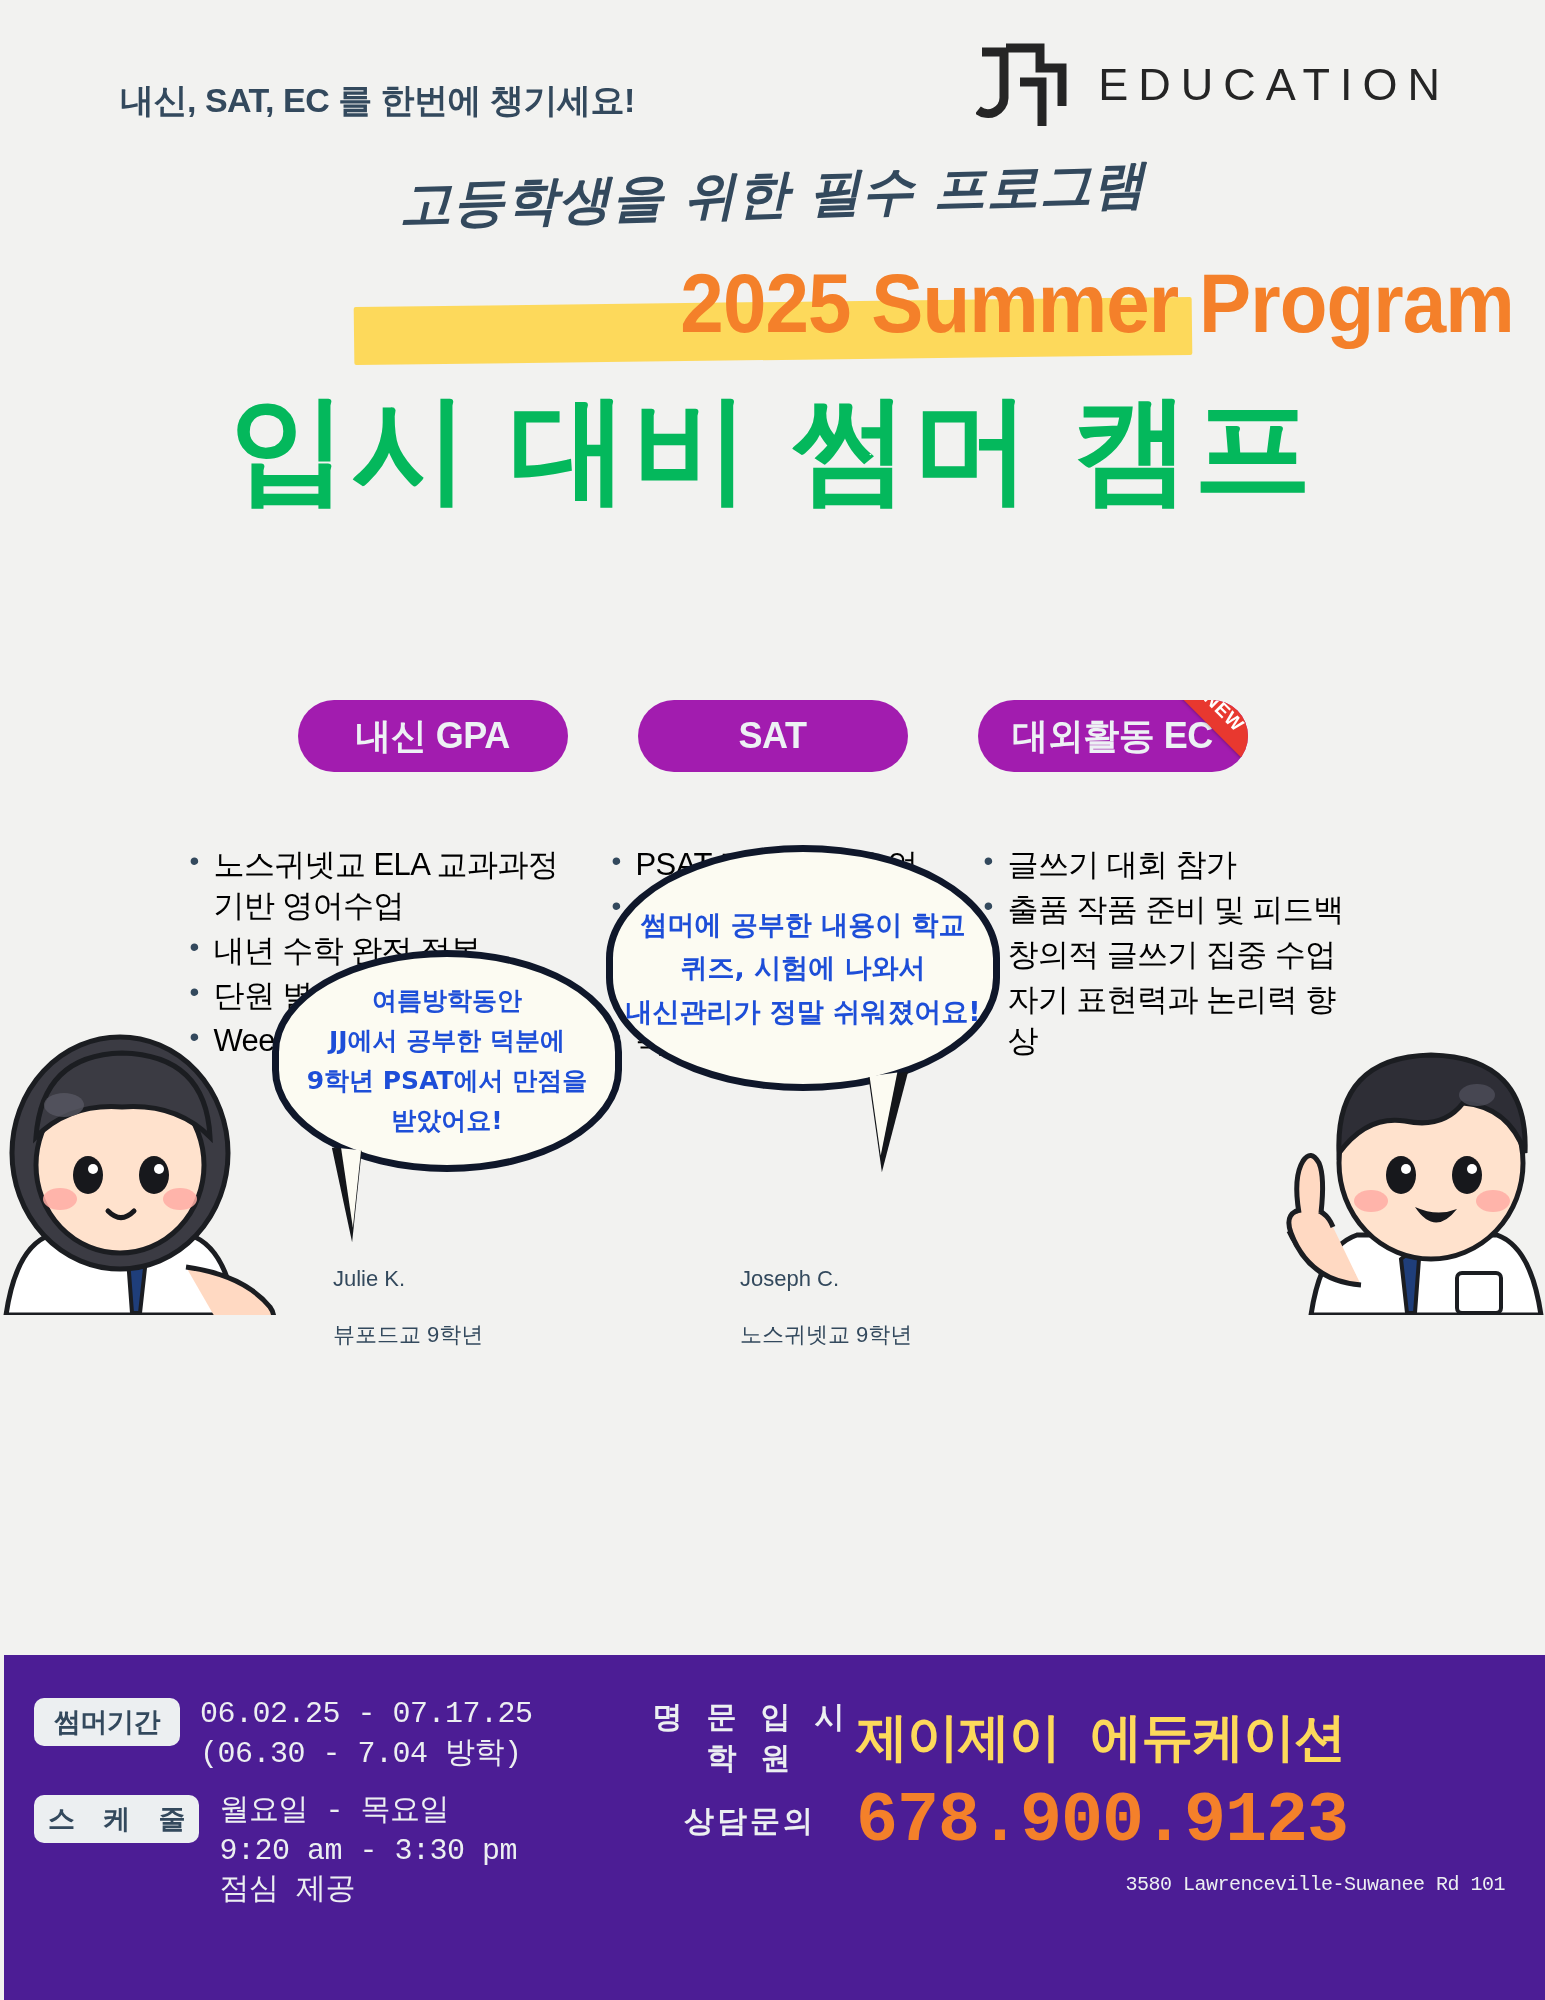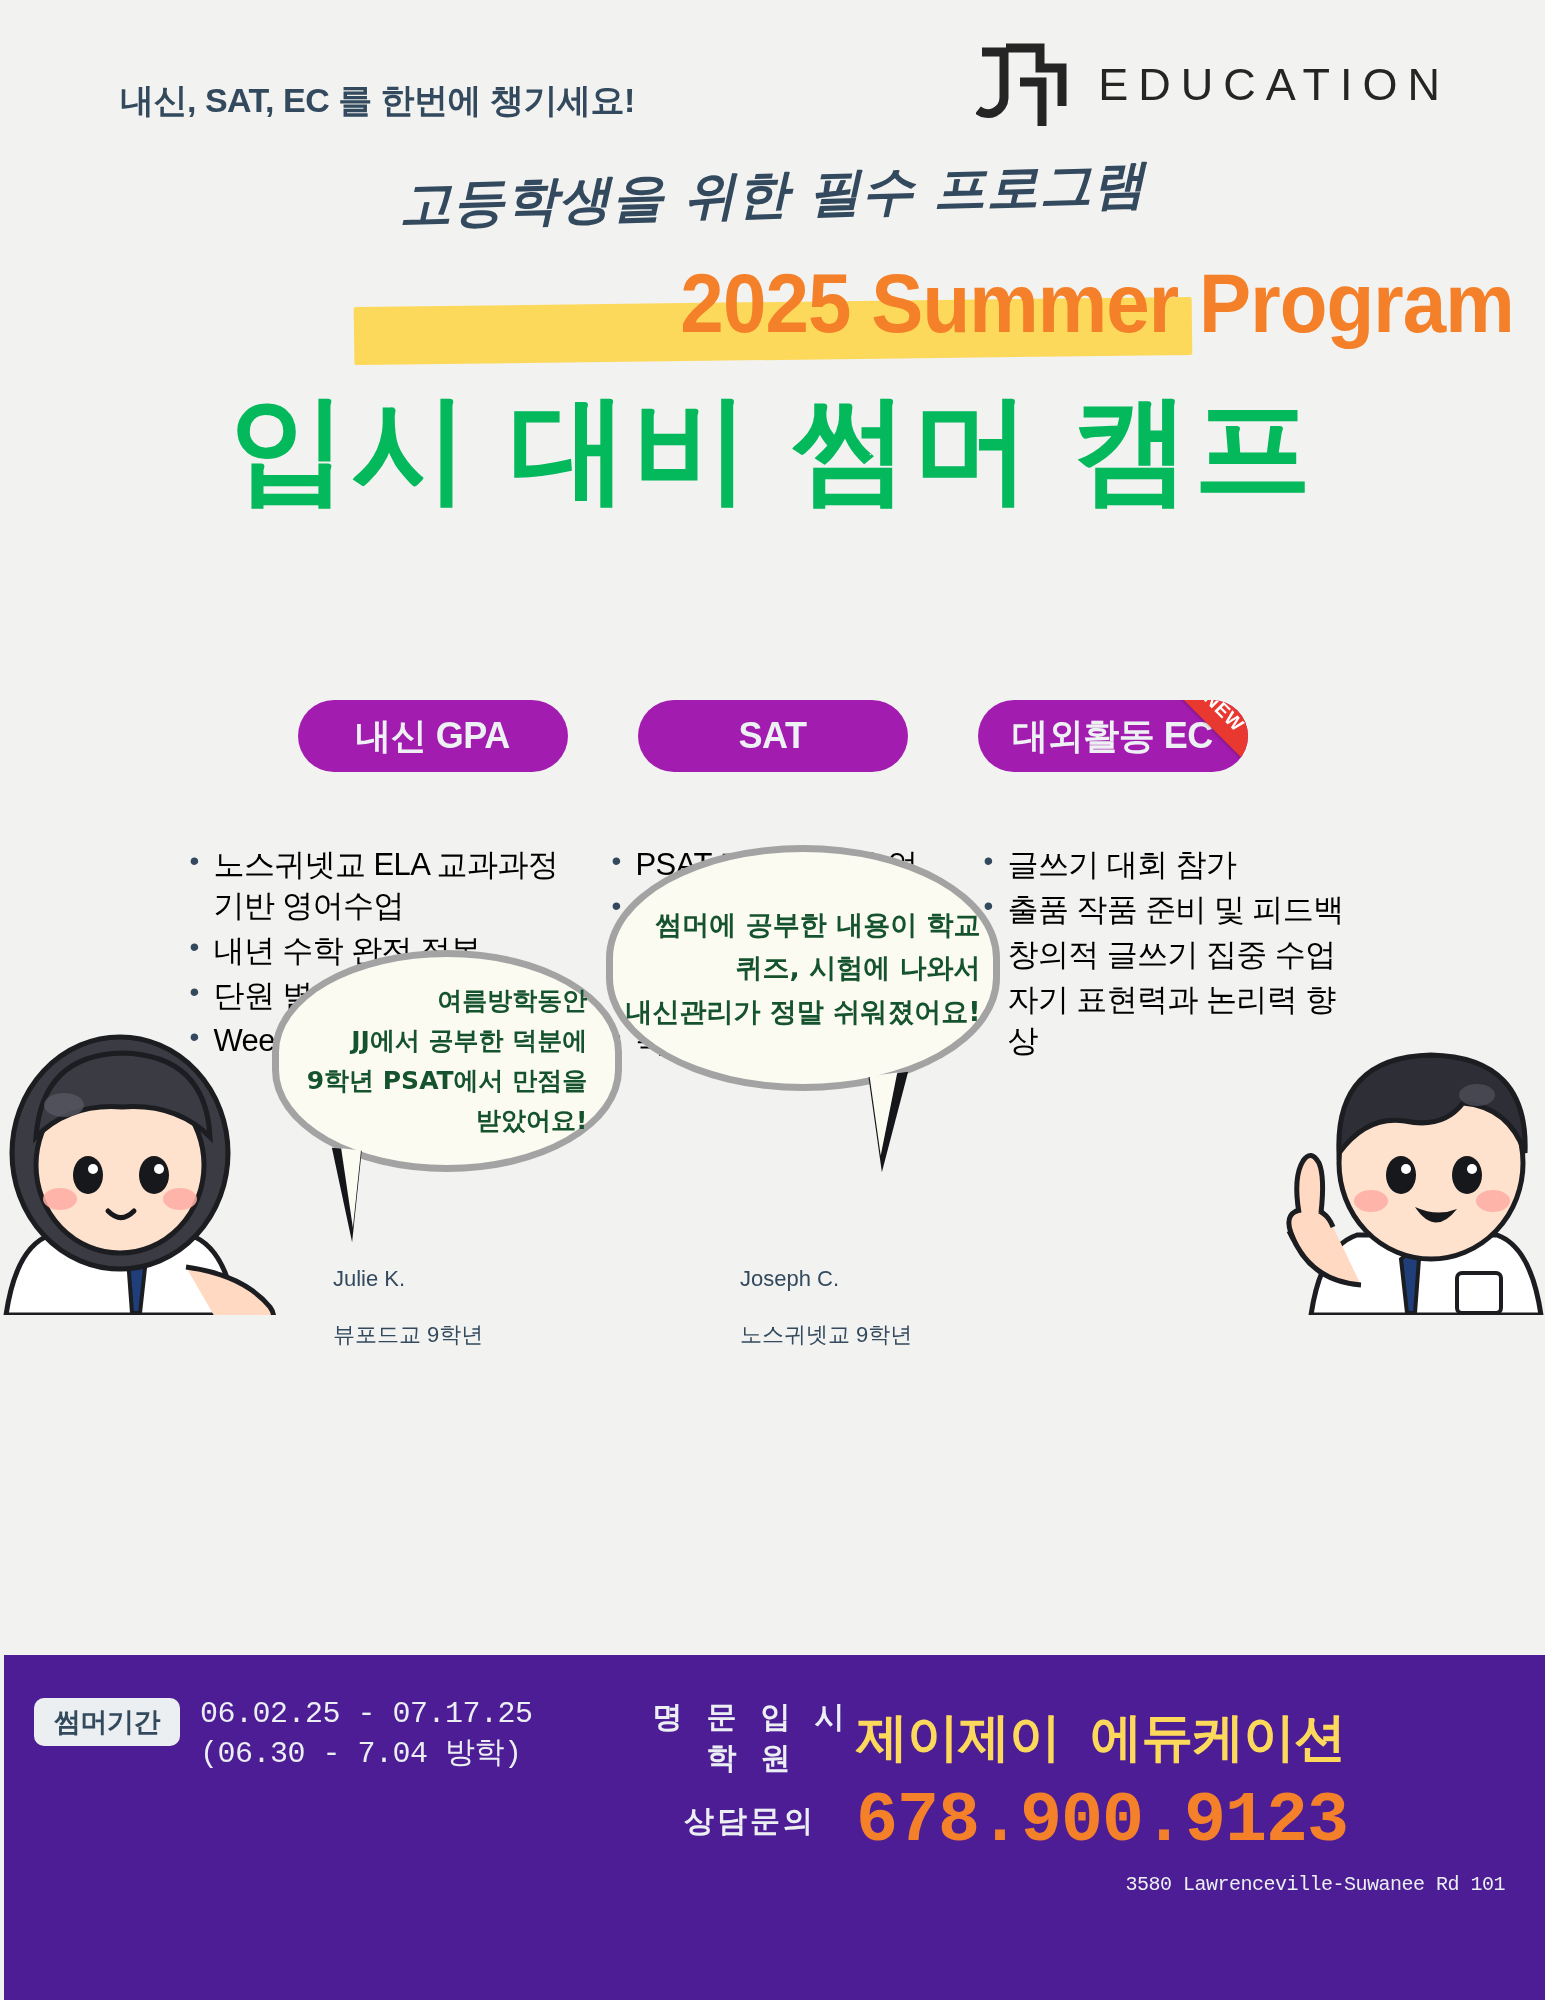--- a/index.html
+++ b/index.html
@@ -111,24 +111,24 @@
     font-size:28px; color:#33495d;
   }
   .col-gpa { width:400px; }
   .col-sat { width:350px; }
   .col-ec  { width:380px; }
 
   
   .bubble {
     position:absolute;
     background:#fcfbf2;
-    border:7px solid #a3a3a3;
+    border:7px solid #0f172a;
     font-family:"DejaVu Sans",sans-serif;
-    color:#14532d; font-weight:700;
-    text-align:right;
+    color:#1d4ed8; font-weight:700;
+    text-align:center;
     display:flex; align-items:center; justify-content:center;
     line-height:1.6;
     white-space:pre-line;
   }
   .bubble-girl {
     left:272px; top:950px; width:350px; height:222px;
     border-radius:50%/46%;
     font-size:25px;
   }
   .bubble-girl .tail {
@@ -371,20 +371,26 @@
     <div>노스귀넷교 9학년</div>
   </div>
 
   <div class="footer">
     <div class="f-left">
       <div class="f-row">
         <span class="f-chip">썸머기간</span>
         <span class="f-val">06.02.25 - 07.17.25
 (06.30 - 7.04 방학)</span>
       </div>
+      <div class="f-row">
+        <span class="f-chip spaced">스 케 줄</span>
+        <span class="f-val">월요일 - 목요일
+9:20 am - 3:30 pm
+점심 제공</span>
+      </div>
     </div>
 
     <div class="f-right">
       <div class="f-r-row">
         <span class="f-label">명 문 입 시 학 원</span>
         <span class="f-brand">제이제이 에듀케이션</span>
       </div>
       <div class="f-r-row">
         <span class="f-label">상담문의</span>
         <span class="f-phone">678.900.9123</span>

